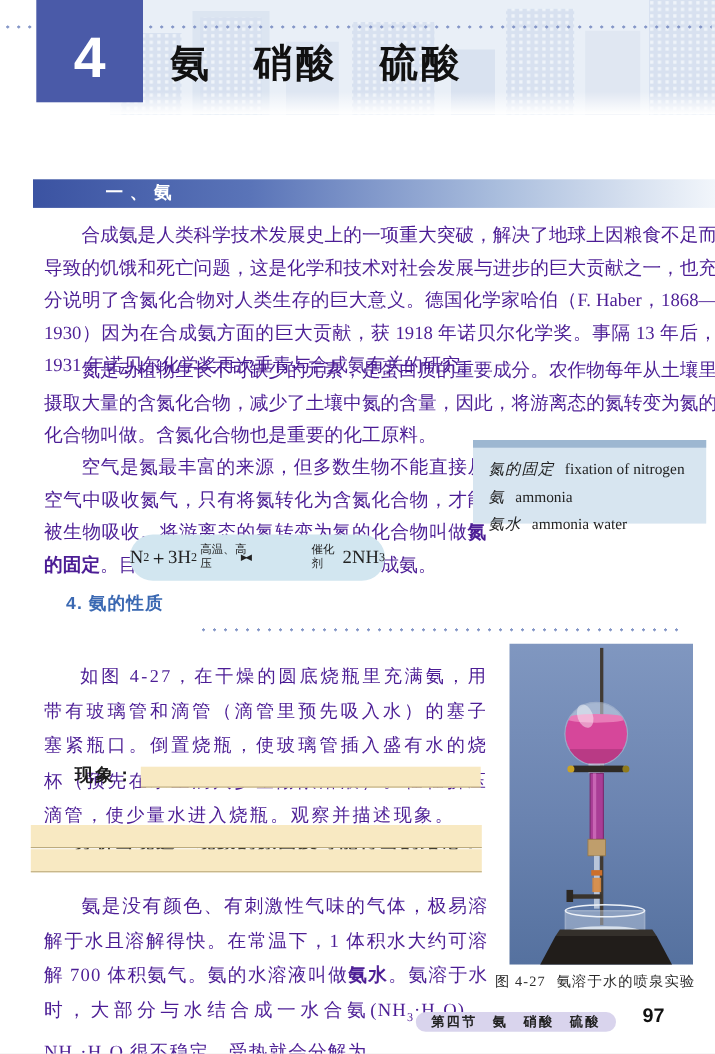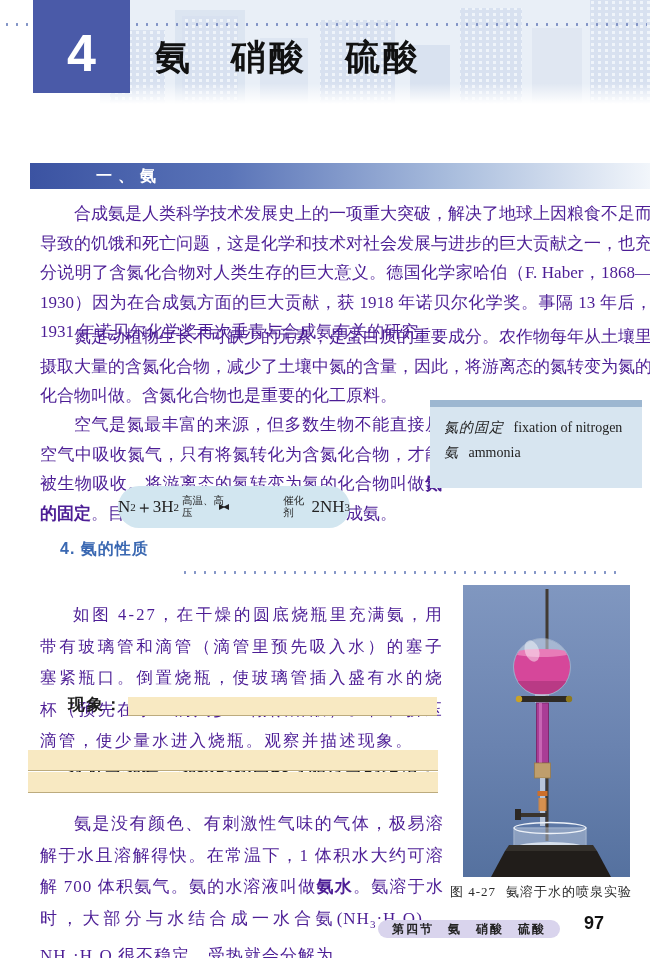--- a/index.html
+++ b/index.html
@@ -31,21 +31,21 @@
 
   
   .para{position:absolute; font-size:17px; line-height:29.5px; text-align:justify;
     text-indent:2em; margin:5px; color:#4c1d95;}
   .p1{left:35px; top:194px; width:612px;}
   .p2{left:35px; top:317px; width:612px;}
   .p3{left:35px; top:405px; width:402px; line-height:29.5px;}
   .bold-term{font-weight:bold;}
 
   
-  .vocab{position:absolute; left:430px; top:400px; width:212px; height:88px;
+  .vocab{position:absolute; left:430px; top:400px; width:212px; height:76px;
     background:#d7e5f0;}
   .vocab .band{height:7px; background:#9db7d1;}
   .vocab .items{padding:8px 0 0 14px;}
   .vocab-item{font-size:14px; line-height:25px; color:#222; white-space:nowrap;}
   .vocab-item .cn{font-style:italic; letter-spacing:1px;}
   .vocab-item .en{margin-left:6px;}
 
   
   .equation{position:absolute; left:118px; top:486px; width:232px; height:42px;
     background:#d2e6f0; border-radius:21px; display:flex; align-items:center;
@@ -150,20 +150,24 @@
     <div class="band"></div>
     <div class="items">
       <div class="vocab-item">
         <span class="cn">氮的固定</span>
         <span class="en">fixation of nitrogen</span>
       </div>
       <div class="vocab-item">
         <span class="cn">氨</span>
         <span class="en">ammonia</span>
       </div>
+      <div class="vocab-item">
+        <span class="cn">氨水</span>
+        <span class="en">ammonia water</span>
+      </div>
     </div>
   </div>
 
   <div class="equation">
     <span>N</span>
       <sub>2</sub>
       <span>＋</span>
       <span>3H</span>
       <sub>2</sub>
     <span class="eq-arrows">

